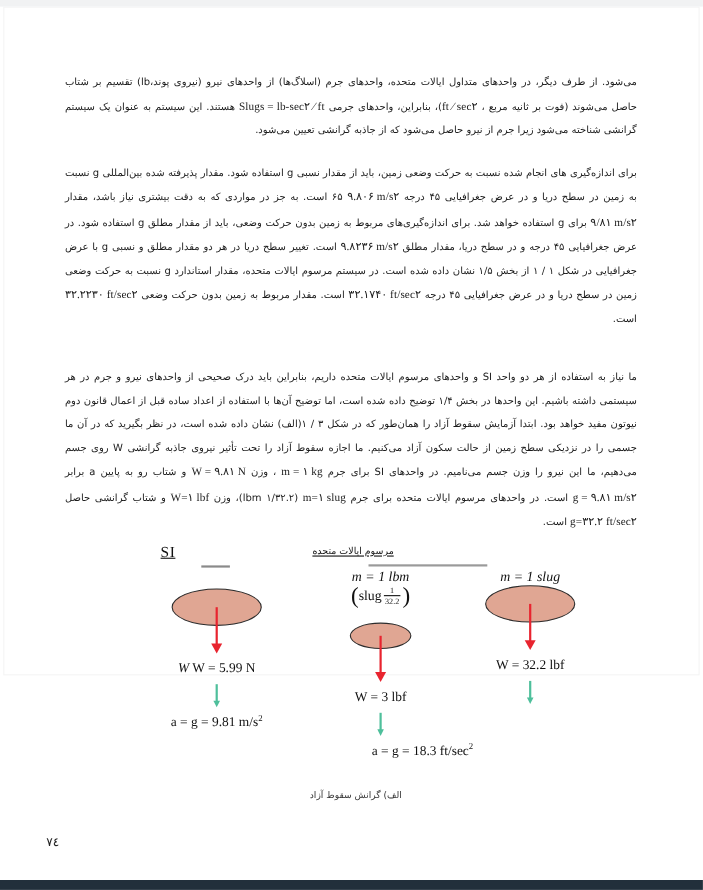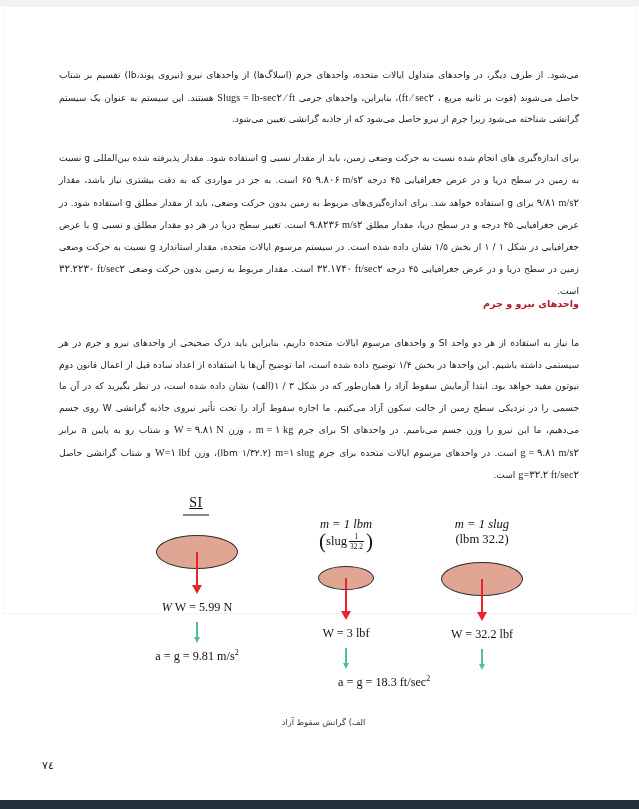--- a/index.html
+++ b/index.html
@@ -91,21 +91,21 @@
   .figure {
     position: absolute;
     top: 488px;
     left: 0;
     width: 639px;
     height: 260px;
   }
   .fig-head {
     position: absolute;
     font-family: "Liberation Serif", "DejaVu Serif", serif;
-    text-align: center;
+    text-align: left;
     text-decoration: underline;
   }
   .fig-head.si {
     left: 142px; top: 0px; width: 100px;
     font-size: 14px; letter-spacing: .5px;
     color: #111;
   }
   .fig-head.si .rule {
     margin: 3px auto 0;
     width: 26px; height: 2px; background: #8a8a8a;
@@ -230,35 +230,38 @@
 
     <p class="para">
       <span>می‌شود. از طرف دیگر، در واحدهای متداول ایالات متحده، واحدهای جرم (اسلاگ‌ها) از واحدهای نیرو (نیروی پوند،lb) تقسیم بر شتاب حاصل می‌شوند (فوت بر ثانیه مربع ، </span><span class="mathseg">ft ⁄ sec٢</span><span>)، بنابراین، واحدهای جرمی </span><span class="mathseg">Slugs = lb-sec٢ ⁄ ft</span><span> هستند. این سیستم به عنوان یک سیستم گرانشی شناخته می‌شود زیرا جرم از نیرو حاصل می‌شود که از جاذبه گرانشی تعیین می‌شود.</span>
     </p>
 
     <p class="para">
       <span>برای اندازه‌گیری های انجام شده نسبت به حرکت وضعی زمین، باید از مقدار نسبی g استفاده شود. مقدار پذیرفته شده بین‌المللی g نسبت به زمین در سطح دریا و در عرض جغرافیایی ۴۵ درجه </span><span class="mathseg">٩.٨٠۶ m/s٢</span><span> ۶۵ است. به جز در مواردی که به دقت بیشتری نیاز باشد، مقدار </span><span class="mathseg">٩/٨١ m/s٢</span><span> برای g استفاده خواهد شد. برای اندازه‌گیری‌های مربوط به زمین بدون حرکت وضعی، باید از مقدار مطلق g استفاده شود. در عرض جغرافیایی ۴۵ درجه و در سطح دریا، مقدار مطلق </span><span class="mathseg">٩.٨٢٣۶ m/s٢</span><span> است. تغییر سطح دریا در هر دو مقدار مطلق و نسبی g با عرض جغرافیایی در شکل ۱ / ۱ از بخش ۱/۵ نشان داده شده است. در سیستم مرسوم ایالات متحده، مقدار استاندارد g نسبت به حرکت وضعی زمین در سطح دریا و در عرض جغرافیایی ۴۵ درجه </span><span class="mathseg">٣٢.١٧۴٠ ft/sec٢</span><span> است. مقدار مربوط به زمین بدون حرکت وضعی </span><span class="mathseg">٣٢.٢٢٣٠ ft/sec٢</span><span> است.</span>
     </p>
   </div>
 
-  <div class="section-heading">واحدهای نیرو و جرم</div>
 
   <div class="text-col-2">
     <p class="para">
       <span>ما نیاز به استفاده از هر دو واحد SI و واحدهای مرسوم ایالات متحده داریم، بنابراین باید درک صحیحی از واحدهای  نیرو و جرم در هر سیستمی داشته باشیم. این واحدها در  بخش ۱/۴ توضیح داده شده است، اما توضیح آن‌ها با استفاده از اعداد ساده قبل از اعمال قانون دوم نیوتون مفید خواهد بود. ابتدا آزمایش سقوط آزاد را همان‌طور که در شکل ۳ / ۱(الف) نشان داده شده است، در نظر بگیرید که در آن ما جسمی را در نزدیکی سطح زمین از حالت سکون آزاد می‌کنیم. ما اجازه سقوط آزاد را تحت تأثیر نیروی جاذبه گرانشی W روی جسم می‌دهیم، ما این نیرو را وزن جسم می‌نامیم. در واحدهای SI برای جرم </span><span class="mathseg">m = ١ kg</span><span> ، وزن </span><span class="mathseg">W = ٩.٨١ N</span><span> و شتاب رو به پایین a برابر </span><span class="mathseg">g = ٩.٨١ m/s٢</span><span> است. در واحدهای مرسوم ایالات متحده برای جرم </span><span class="mathseg">m=١ slug</span><span> (١/٣٢.٢ lbm)، وزن </span><span class="mathseg">W=١ lbf</span><span> و شتاب گرانشی حاصل </span><span class="mathseg">g=٣٢.٢ ft/sec٢</span><span> است.</span>
     </p>
   </div>
 
   <div class="figure">
 
     <div class="fig-head si">
       <span>SI</span>
       <div class="rule"></div>
     </div>
 
+    <div class="fig-head us">
+      <span>مرسوم ایالات متحده</span>
+      <div class="rule"></div>
+    </div>
 
     <div class="col" style="left:128px; width:130px; top:40px;">
       <div class="ellipse" style="width:80px;height:32px;"></div>
       <div class="arrow-red-stem" style="height:34px;margin-top:-17px;"></div>
       <div class="arrow-red-head"></div>
       <div class="eqlabel" style="margin-top:6px;">
         <i>W</i>
         <span>W = 5.99 N</span>
       </div>
       <div class="arrow-grn-stem" style="height:16px;margin-top:7px;"></div>
@@ -294,23 +297,20 @@
       <div class="arrow-grn-head"></div>
       <div class="eqlabel" style="margin-top:5px; margin-left:52px;">
         <span>a = g = 18.3 ft/sec</span><sup>2</sup>
       </div>
     </div>
 
     <div class="col" style="left:413px; width:130px; top:22px;">
       <div class="masslabel">
         <i>m = 1 slug</i>
       </div>
-      <div class="masslabel" style="height:30px;">
-        <span>(32.2 lbm)</span>
-      </div>
       <div class="ellipse" style="width:80px;height:32px;"></div>
       <div class="arrow-red-stem" style="height:34px;margin-top:-17px;"></div>
       <div class="arrow-red-head"></div>
       <div class="eqlabel" style="margin-top:6px;">
         <span>W = 32.2 lbf</span>
       </div>
       <div class="arrow-grn-stem" style="height:16px;margin-top:7px;"></div>
       <div class="arrow-grn-head"></div>
     </div>
 

